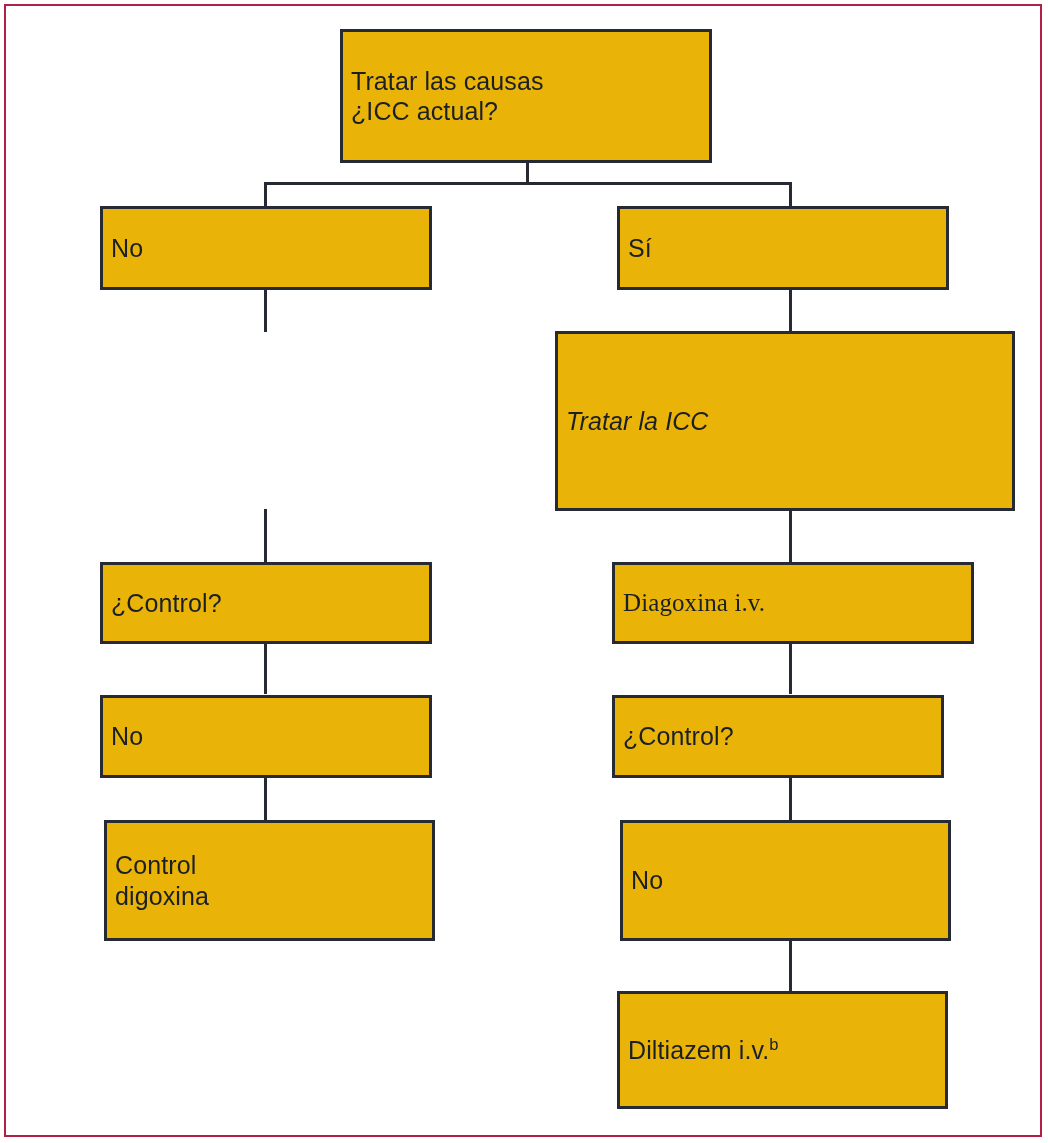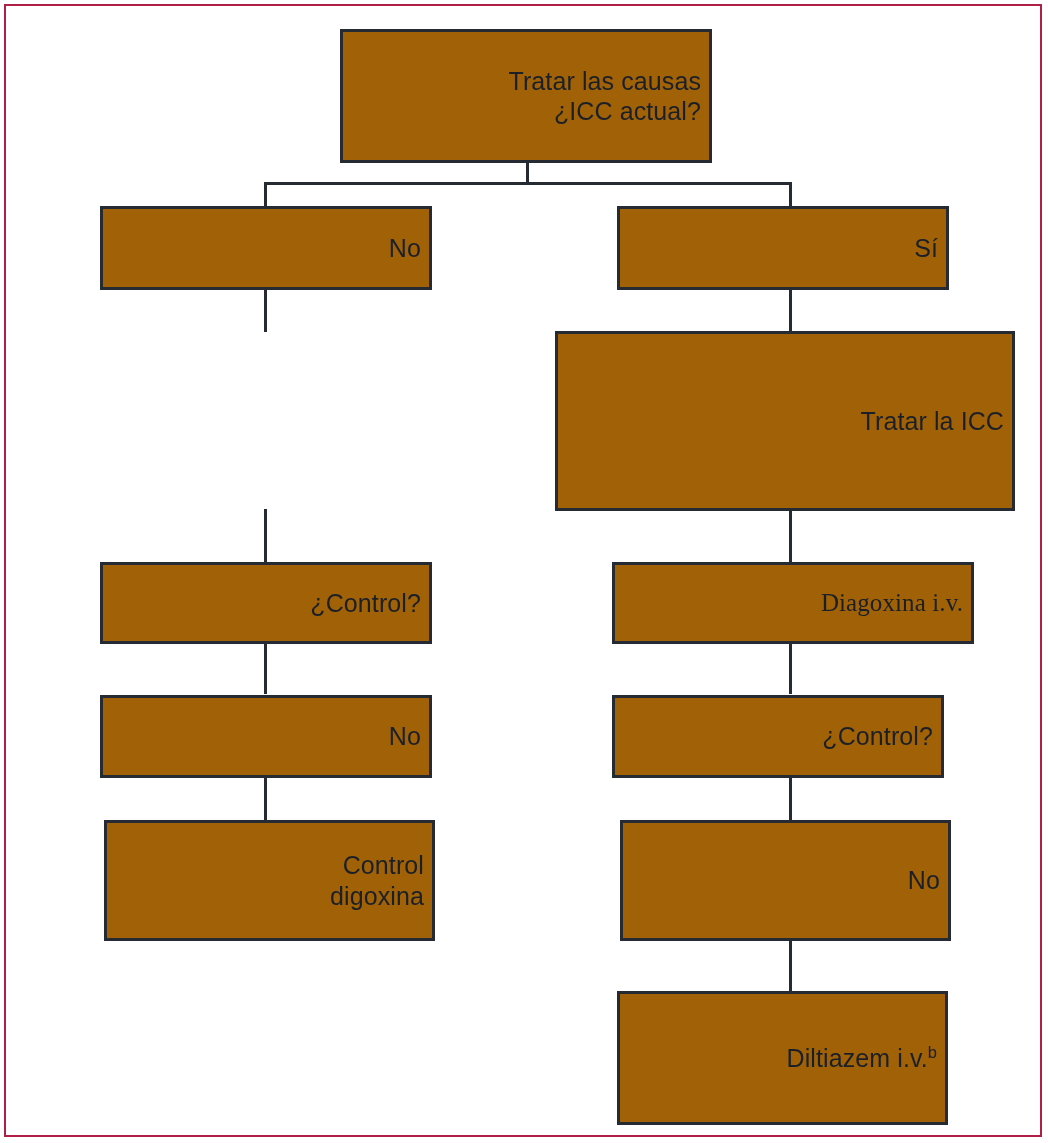--- a/index.html
+++ b/index.html
@@ -34,26 +34,26 @@
     width: 1048px;
     height: 1143px;
   }
   .connector {
     position: absolute;
     background: #262b33;
   }
   .node {
     position: absolute;
     box-sizing: border-box;
-    background: #a16207;
+    background: #eab308;
     border: 3px solid #262b33;
     display: flex;
     align-items: center;
     justify-content: center;
-    text-align: right;
+    text-align: left;
     color: #1b2028;
     font-size: 25px;
     line-height: 1.22;
     font-family: "Liberation Sans", sans-serif;
     letter-spacing: 0.1px;
     padding: 0 8px;
   }
   .node .label-inner {
     display: block;
     width: 100%;
@@ -98,21 +98,21 @@
 
     <div class="node" style="left:100px; top:206px; width:332px; height:84px;">
       <span class="label-inner">No</span>
     </div>
 
     <div class="node" style="left:617px; top:206px; width:332px; height:84px;">
       <span class="label-inner">Sí</span>
     </div>
 
 
-    <div class="node" style="left:555px; top:331px; width:460px; height:180px;">
+    <div class="node" style="left:555px; top:331px; width:460px; height:180px;font-style:italic;">
       <span class="label-inner">Tratar la ICC</span>
     </div>
 
     <div class="node" style="left:100px; top:562px; width:332px; height:82px;">
       <span class="label-inner">¿Control?</span>
     </div>
 
     <div class="node" style="left:612px; top:562px; width:362px; height:82px;font-family:Liberation Serif, serif;">
       <span class="label-inner">Diagoxina i.v.</span>
     </div>
@@ -126,18 +126,18 @@
     </div>
 
     <div class="node" style="left:104px; top:820px; width:331px; height:121px;">
       <span class="label-inner"><span>Control</span><br><span>digoxina</span></span>
     </div>
 
     <div class="node" style="left:620px; top:820px; width:331px; height:121px;">
       <span class="label-inner">No</span>
     </div>
 
-    <div class="node" style="left:617px; top:991px; width:331px; height:134px;">
+    <div class="node" style="left:617px; top:991px; width:331px; height:118px;">
       <span class="label-inner"><span>Diltiazem i.v.</span><sup>b</sup></span>
     </div>
 
   </div>
 </div>
 
 </body></html>

